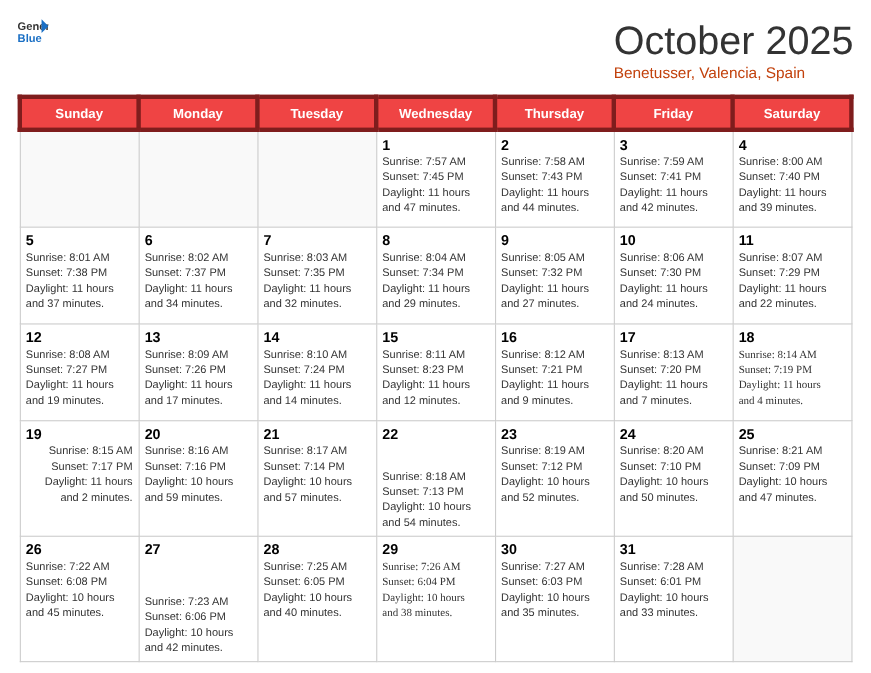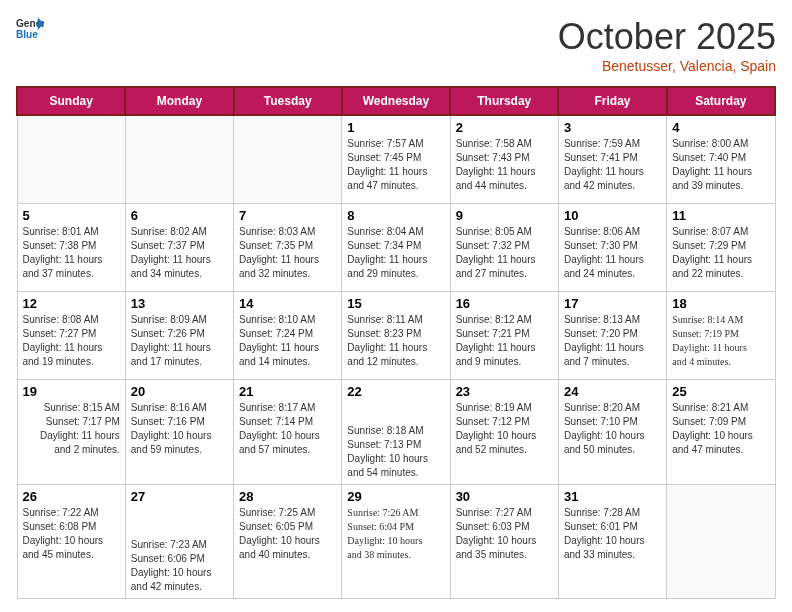--- a/index.html
+++ b/index.html
@@ -18,36 +18,36 @@
     }
     .logo {
       display: flex;
       align-items: center;
       gap: 4px;
     }
     .logo-icon {
       width: 28px;
       height: 28px;
     }
-    .title-block { text-align: right; }
+    .title-block { text-align: left; }
     .month-title { font-size: 36px; font-weight: 300; color: #333; }
     .location { font-size: 14px; color: #c2410c; }
     table {
       width: 100%;
       border-collapse: collapse;
       font-size: 10.5px;
     }
     th {
-      background-color: #be185d;
+      background-color: #ef4444;
       color: #fff;
       text-align: center;
       padding: 6px 4px;
       font-size: 12px;
       font-weight: bold;
-      border: 2px solid #7f1d1d;
+      border: 4px solid #7f1d1d;
     }
     td {
       border: 1px solid #ccc;
       vertical-align: top;
       padding: 4px 5px;
       width: calc(100% / 7);
       min-height: 80px;
       height: 88px;
     }
     .day-num {

